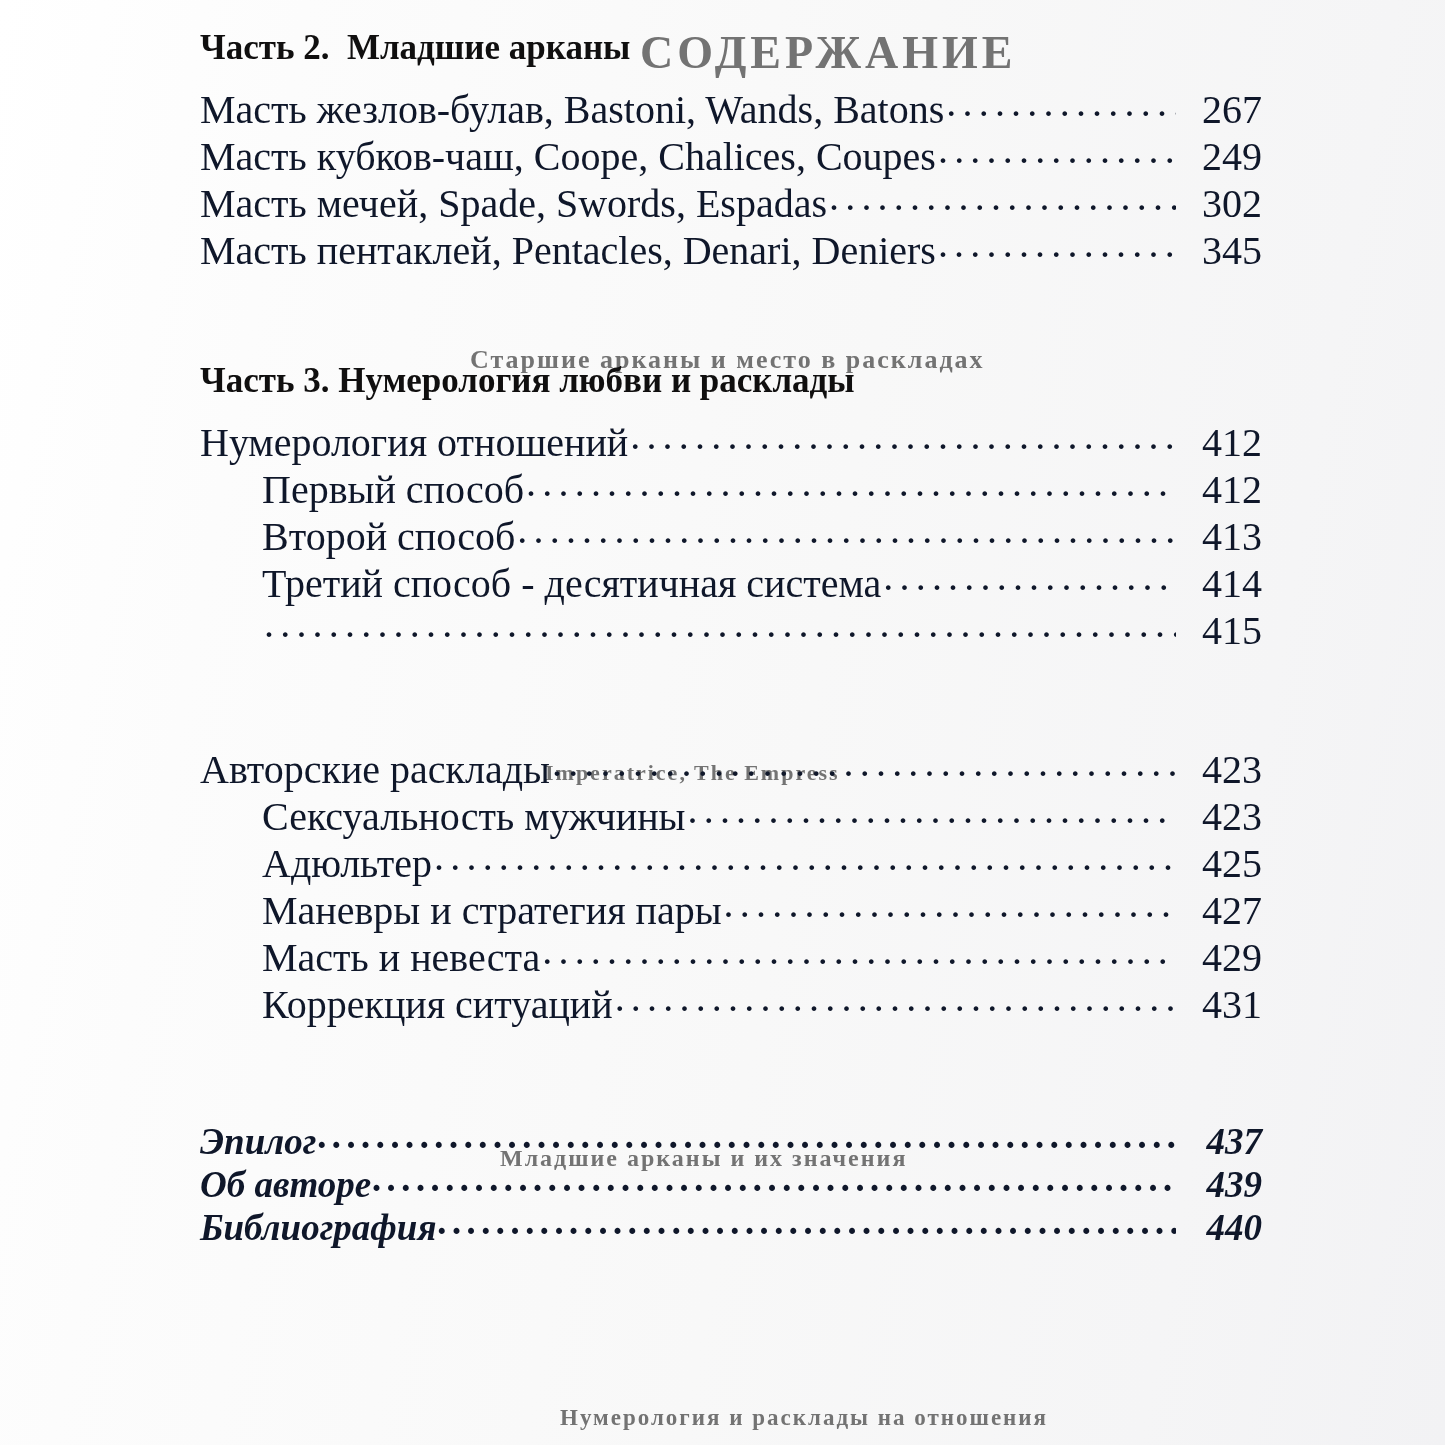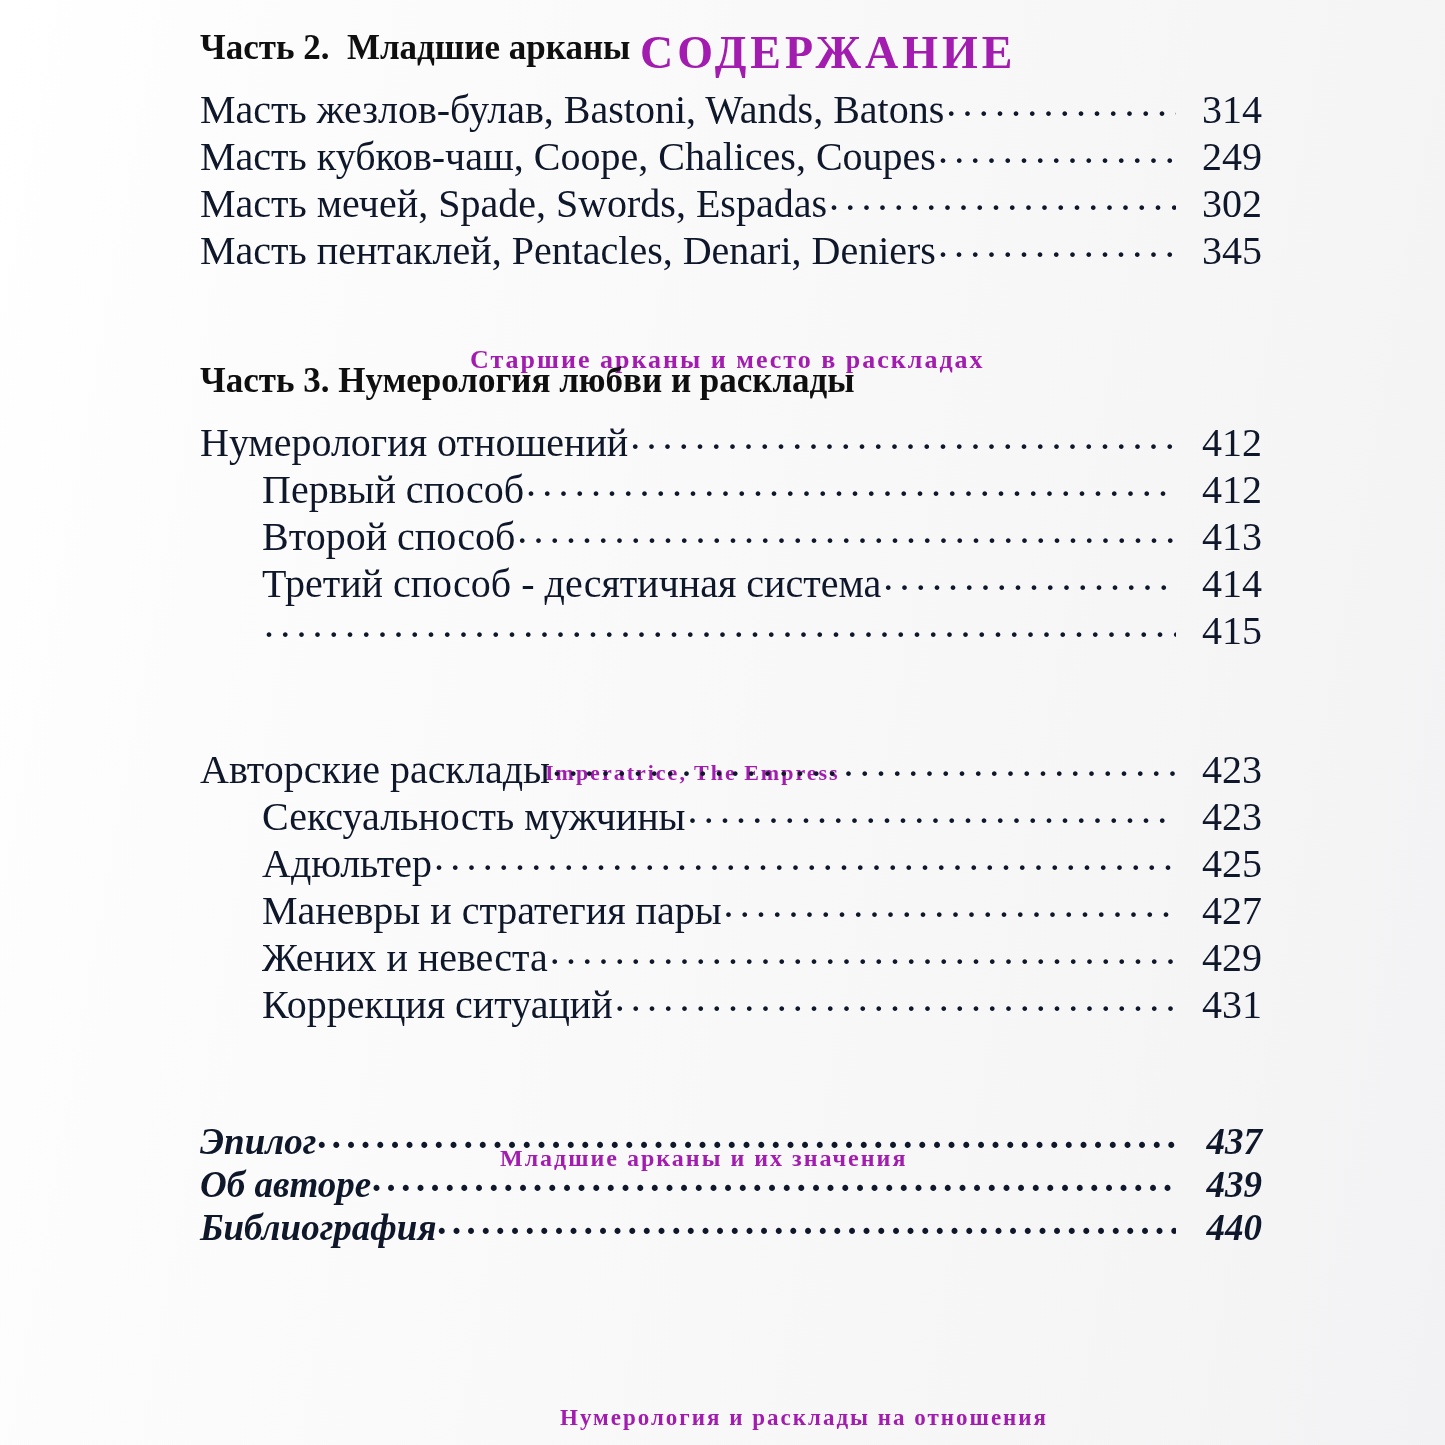--- a/index.html
+++ b/index.html
@@ -31,21 +31,21 @@
         #fcfcfc 18%,
         #f8f8f8 55%,
         #f5f5f6 82%,
         #f2f2f4 100%);
     pointer-events: none;
   }
 
   
   .ghost {
     position: absolute;
-    color: #a21caf;
+    color: #737373;
     font-weight: bold;
     letter-spacing: 4px;
     user-select: none;
     pointer-events: none;
     white-space: nowrap;
   }
   .ghost-title { top: 26px;  left: 640px; font-size: 46px; }
   .ghost-a     { top: 345px; left: 470px; font-size: 26px; letter-spacing: 2px; }
   .ghost-b     { top: 760px; left: 545px; font-size: 22px; letter-spacing: 2px; }
   .ghost-c     { top: 1145px;left: 500px; font-size: 24px; letter-spacing: 2px; }
@@ -125,21 +125,21 @@
   <div class="ghost ghost-d">Нумерология и расклады на отношения</div>
 
   <div class="toc">
 
     <div class="part-heading">Часть 2.  Младшие арканы</div>
     <div class="gap-sm"></div>
 
     <div class="row lvl1">
       <span class="label">Масть жезлов-булав, Bastoni, Wands, Batons</span>
       <span class="leader"></span>
-      <span class="pageno">314</span>
+      <span class="pageno">267</span>
     </div>
     <div class="row lvl1">
       <span class="label">Масть кубков-чаш, Coope, Chalices, Coupes</span>
       <span class="leader"></span>
       <span class="pageno">249</span>
     </div>
     <div class="row lvl1">
       <span class="label">Масть мечей, Spade, Swords, Espadas</span>
       <span class="leader"></span>
       <span class="pageno">302</span>
@@ -196,21 +196,21 @@
       <span class="label">Адюльтер</span>
       <span class="leader"></span>
       <span class="pageno">425</span>
     </div>
     <div class="row lvl2">
       <span class="label">Маневры и стратегия пары</span>
       <span class="leader"></span>
       <span class="pageno">427</span>
     </div>
     <div class="row lvl2">
-      <span class="label">Жених и невеста</span>
+      <span class="label">Масть и невеста</span>
       <span class="leader"></span>
       <span class="pageno">429</span>
     </div>
     <div class="row lvl2">
       <span class="label">Коррекция ситуаций</span>
       <span class="leader"></span>
       <span class="pageno">431</span>
     </div>
 
     <div class="gap-xl"></div>

